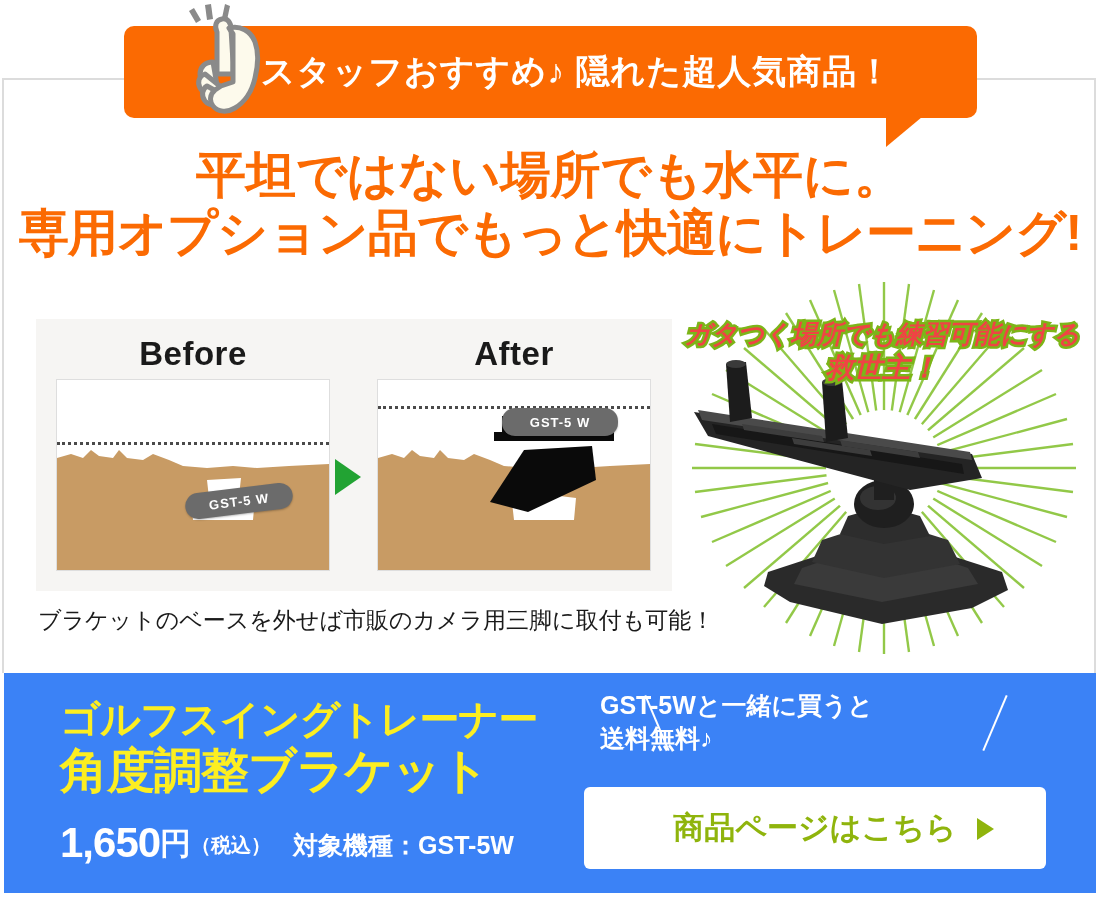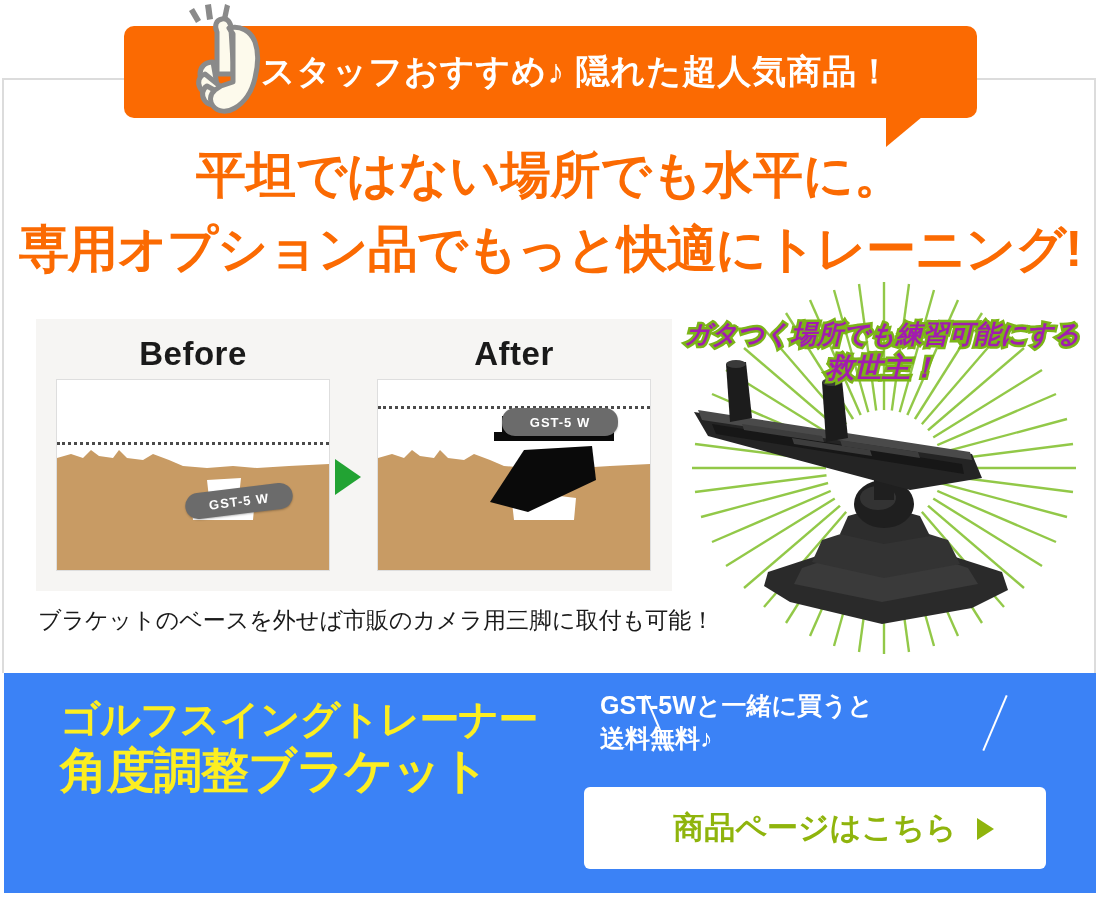--- a/index.html
+++ b/index.html
@@ -47,21 +47,21 @@
   .headline{
     position:absolute;left:0;top:146px;width:1100px;
     text-align:center;z-index:4;
   }
   .headline .l1{
     display:block;color:#fb6a02;font-size:50px;font-weight:bold;
     line-height:58px;letter-spacing:0px;white-space:nowrap;
   }
   .headline .l2{
     display:block;color:#fb6a02;font-size:50px;font-weight:bold;
-    line-height:58px;letter-spacing:-1px;white-space:nowrap;margin-top:16px;
+    line-height:58px;letter-spacing:-1px;white-space:nowrap;
   }
 
   
   .ba-panel{
     position:absolute;left:36px;top:319px;width:636px;height:272px;
     background:#f6f5f3;
   }
   .ba-title{
     position:absolute;top:16px;font-size:33px;font-weight:bold;color:#1a1a1a;
     width:282px;text-align:center;letter-spacing:0.5px;
@@ -105,21 +105,21 @@
     position:absolute;left:672px;top:272px;width:420px;height:400px;
     z-index:3;
   }
   .burst-copy{
     position:absolute;left:672px;top:318px;width:420px;text-align:center;
     z-index:5;pointer-events:none;
   }
   .burst-copy span{
     display:block;
     font-size:26px;font-weight:bold;font-style:italic;
-    color:#a21caf;
+    color:#ef4444;
     line-height:33px;
     letter-spacing:0px;
     white-space:nowrap;
     -webkit-text-stroke:5px #7cb518;
     paint-order:stroke fill;
   }
   .burst-copy .l2{font-size:28px;}
 
   
   .footer{
@@ -325,20 +325,26 @@
     <span class="l2">救世主！</span>
   </div>
 
   <div class="footer">
 
     <div class="prod-name">
       <span class="n1">ゴルフスイングトレーナー</span>
       <span class="n2">角度調整ブラケット</span>
     </div>
 
+    <div class="price-row">
+      <span class="price-main">1,650</span>
+      <span class="price-yen">円</span>
+      <span class="price-tax">（税込）</span>
+      <span class="price-model">対象機種：GST-5W</span>
+    </div>
 
     <div class="ship-wrap">
       <div class="slash left"></div>
       <div class="slash right"></div>
       <div class="ship-text">
         <span>GST-5Wと一緒に買うと</span>
         <span>送料無料♪</span>
       </div>
     </div>
 

